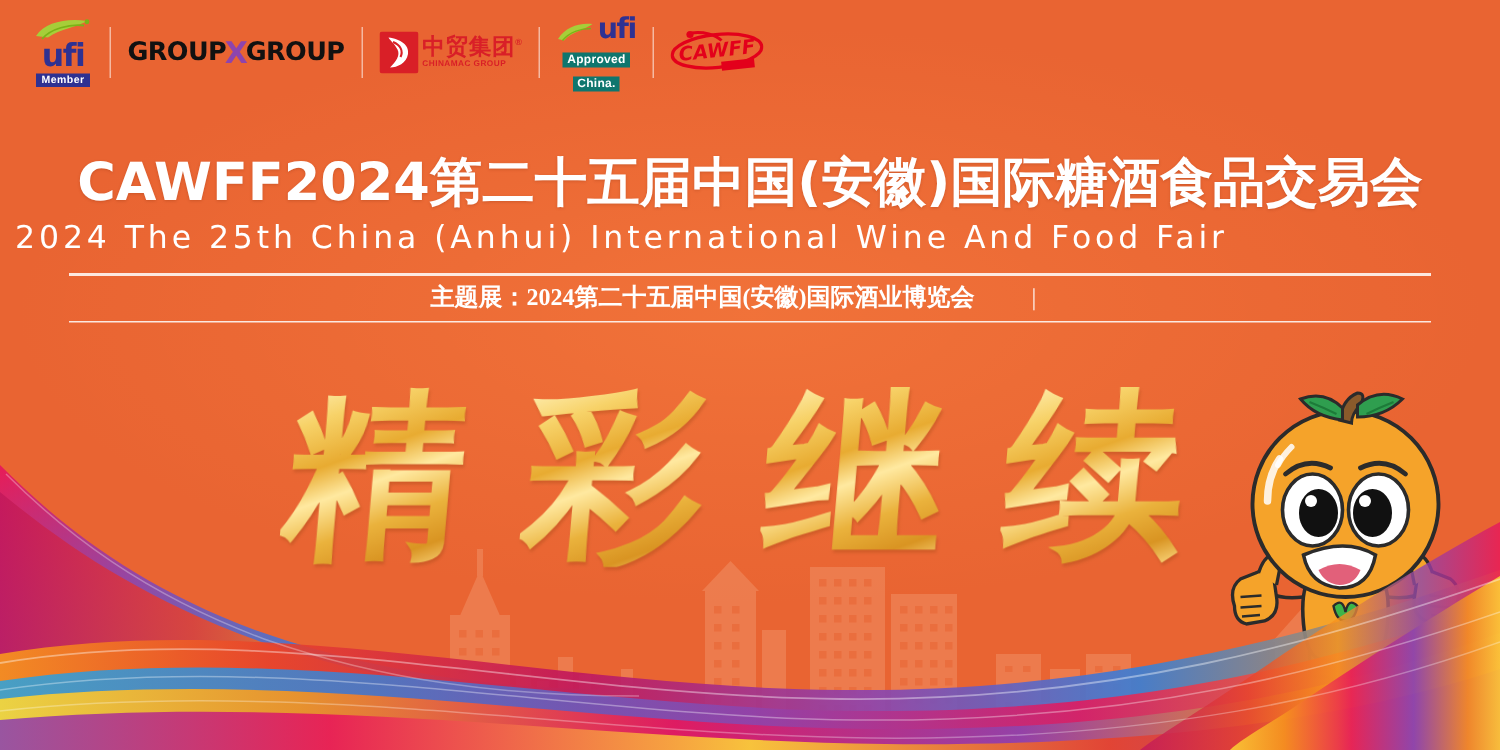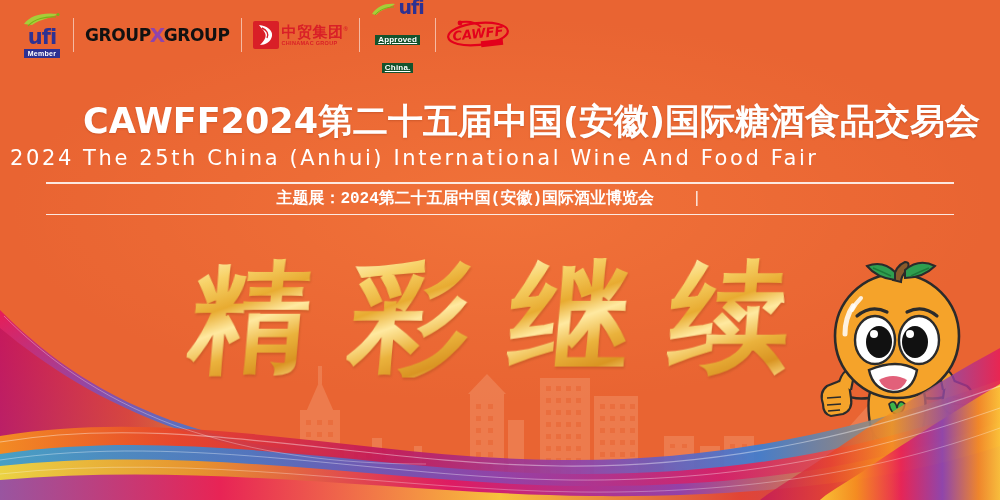--- a/index.html
+++ b/index.html
@@ -74,31 +74,31 @@
 
   
   .ufi-app { display:flex; flex-direction:column; align-items:center; line-height:1; }
   .ufi-app-top { display:flex; align-items:flex-end; gap:1px; }
   .ufi-app-wing { width:26px; height:14px; }
   .ufi-app-word {
     font-family:"DejaVu Sans",sans-serif; font-weight:bold;
     font-size:19px; color:#2e3192; letter-spacing:-1px;
   }
   .ufi-app-b1,.ufi-app-b2 {
-    font-size:8px; font-weight:bold; color:#fff; background:#14532d;
-    padding:1px 3px; margin-top:18px; letter-spacing:.2px;text-decoration:underline;
+    font-size:8px; font-weight:bold; color:#fff; background:#0f766e;
+    padding:1px 3px; margin-top:6px; letter-spacing:.2px;
   }
 
   
   .cawff-logo { position:relative; width:62px; height:30px; }
 
   
   .title-cn {
     position:absolute; left:50%; transform:translateX(-50%);
-    top:98px; width:960px; text-align:right;
+    top:98px; width:960px; text-align:center;
     font-family:"DejaVu Sans","Liberation Sans",sans-serif;
     font-weight:bold; font-size:35px; color:#ffffff;
     letter-spacing:0px; white-space:nowrap;
     text-shadow:0 1px 2px rgba(120,40,10,.25);
   }
   .title-en {
     position:absolute; left:50%; transform:translateX(-50%);
     top:146px; width:980px; text-align:left;
     font-family:"DejaVu Sans","Liberation Sans",sans-serif;
     font-weight:normal; font-size:21px; color:#ffffff;
@@ -106,21 +106,21 @@
   }
 
   .theme-wrap {
     position:absolute; left:50%; transform:translateX(-50%);
     top:182px; width:908px;
   }
   .theme-rule { height:1.5px; background:rgba(255,255,255,.85); width:100%; }
   .theme-line {
     display:flex; align-items:center; justify-content:center;
     height:30px; gap:16px;
-    font-family:Liberation Mono, monospace;
+    font-family:Liberation Serif, serif;
     font-weight:bold; font-size:16px; color:#ffffff;
     white-space:nowrap;
   }
   .theme-sep { margin:0 22px; opacity:.9; font-weight:normal; }
 
   
   .calli {
     position:absolute; left:190px; top:250px;
     width:600px; height:135px;
     display:flex; align-items:center; justify-content:space-between;

